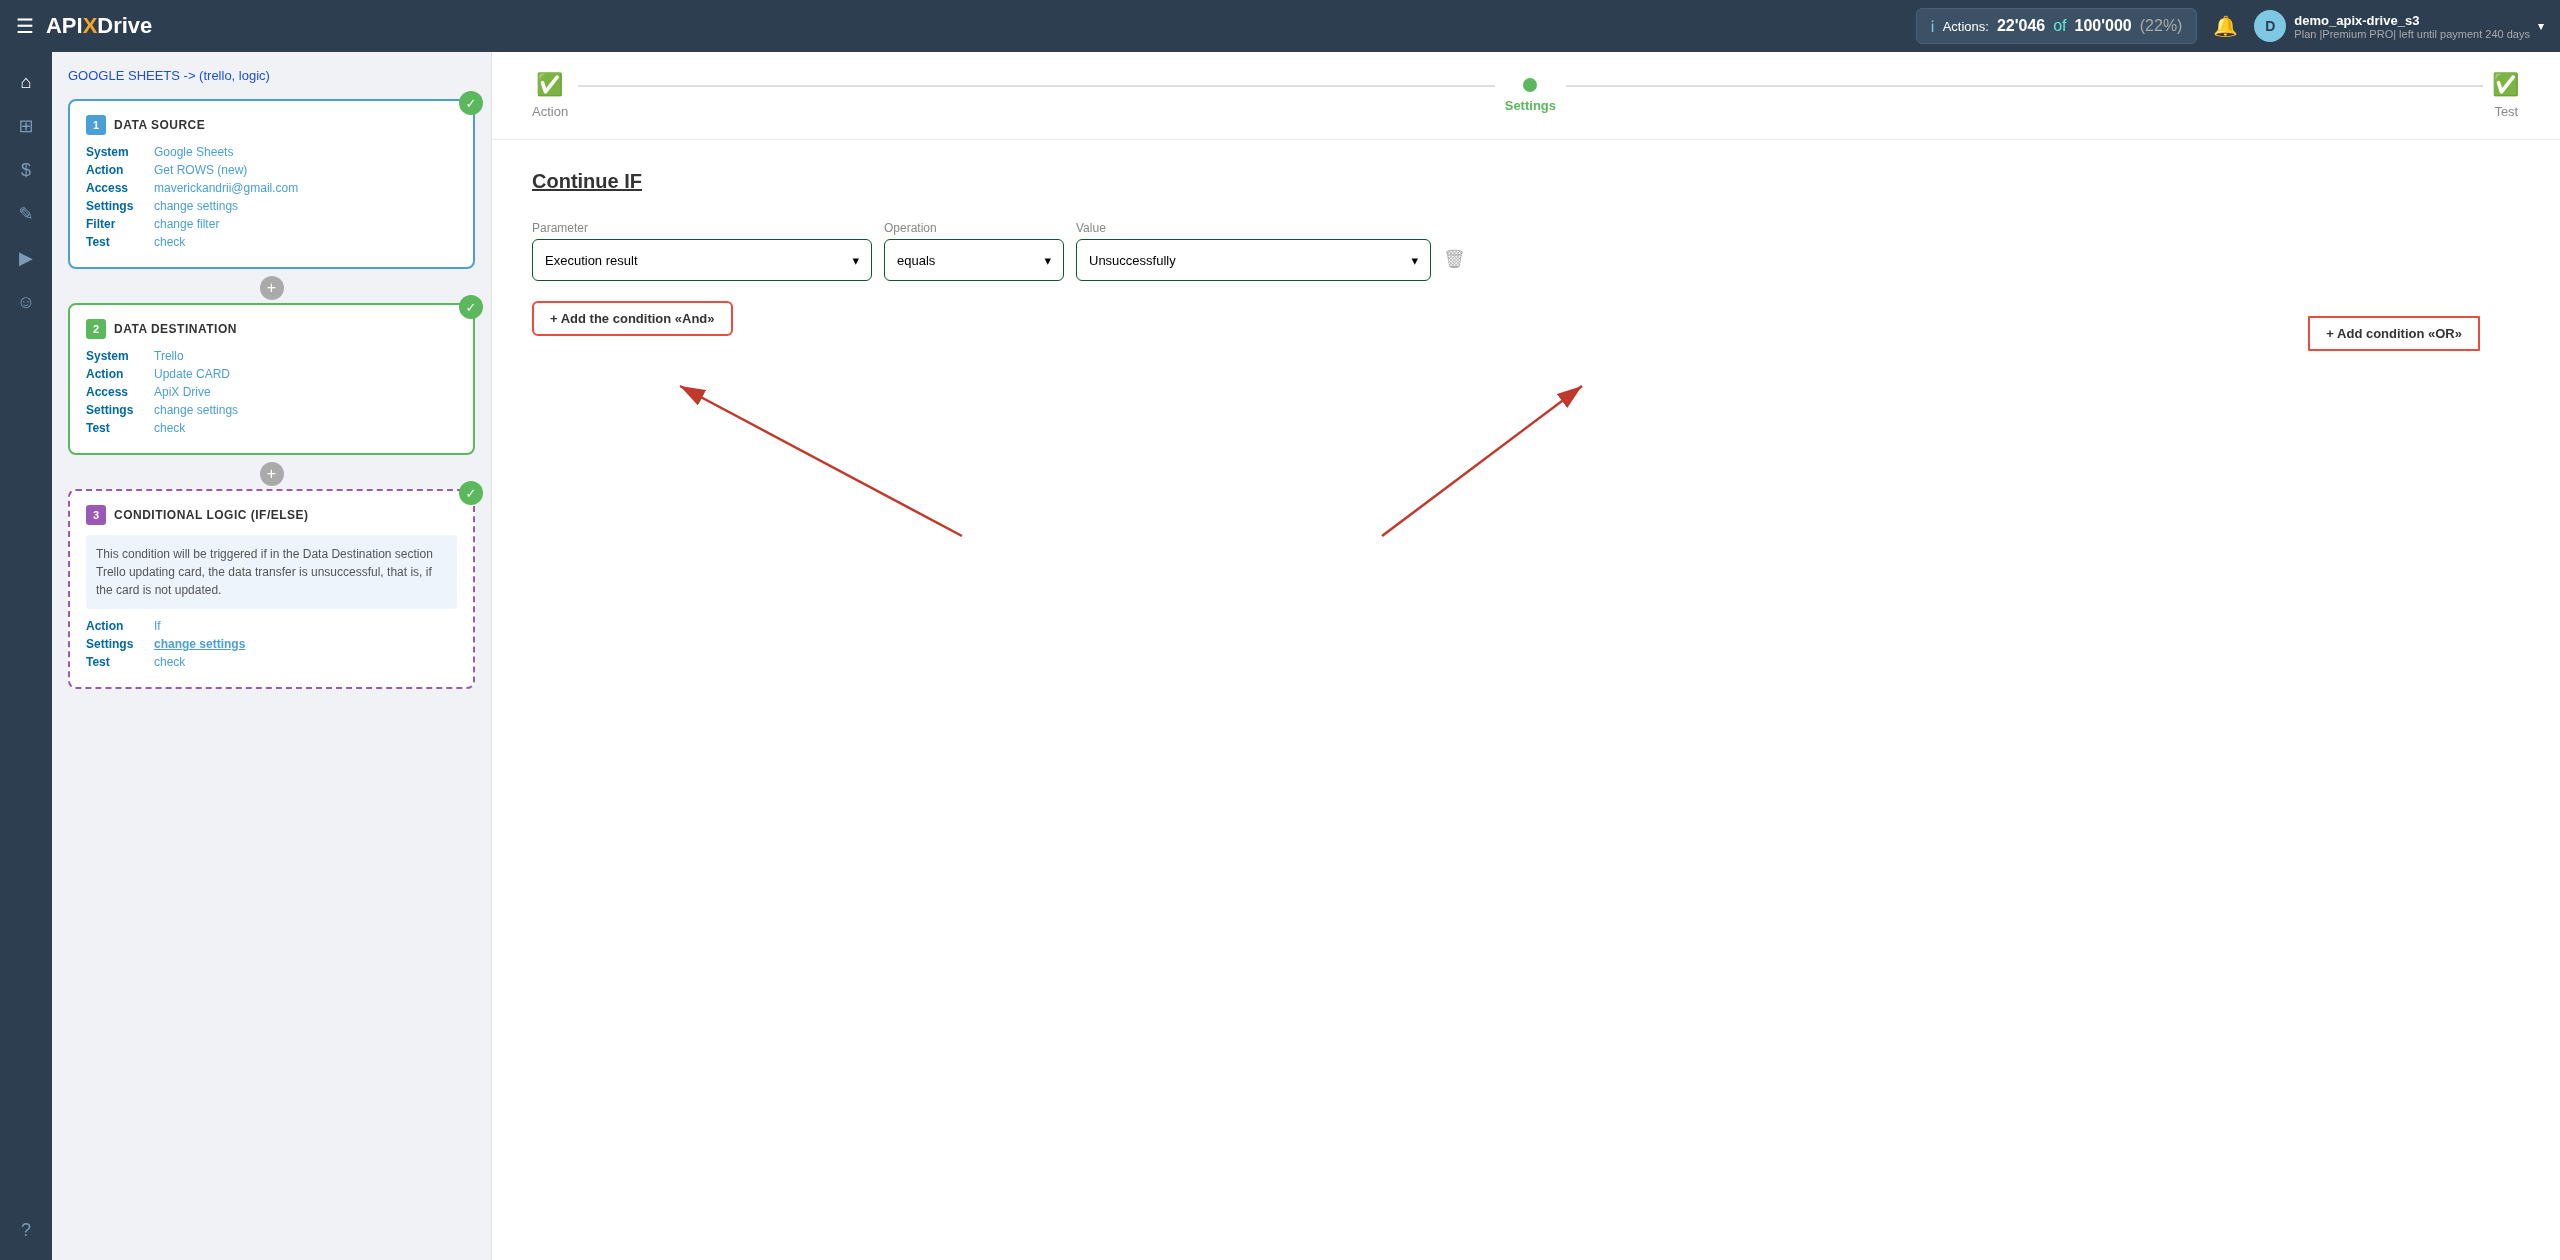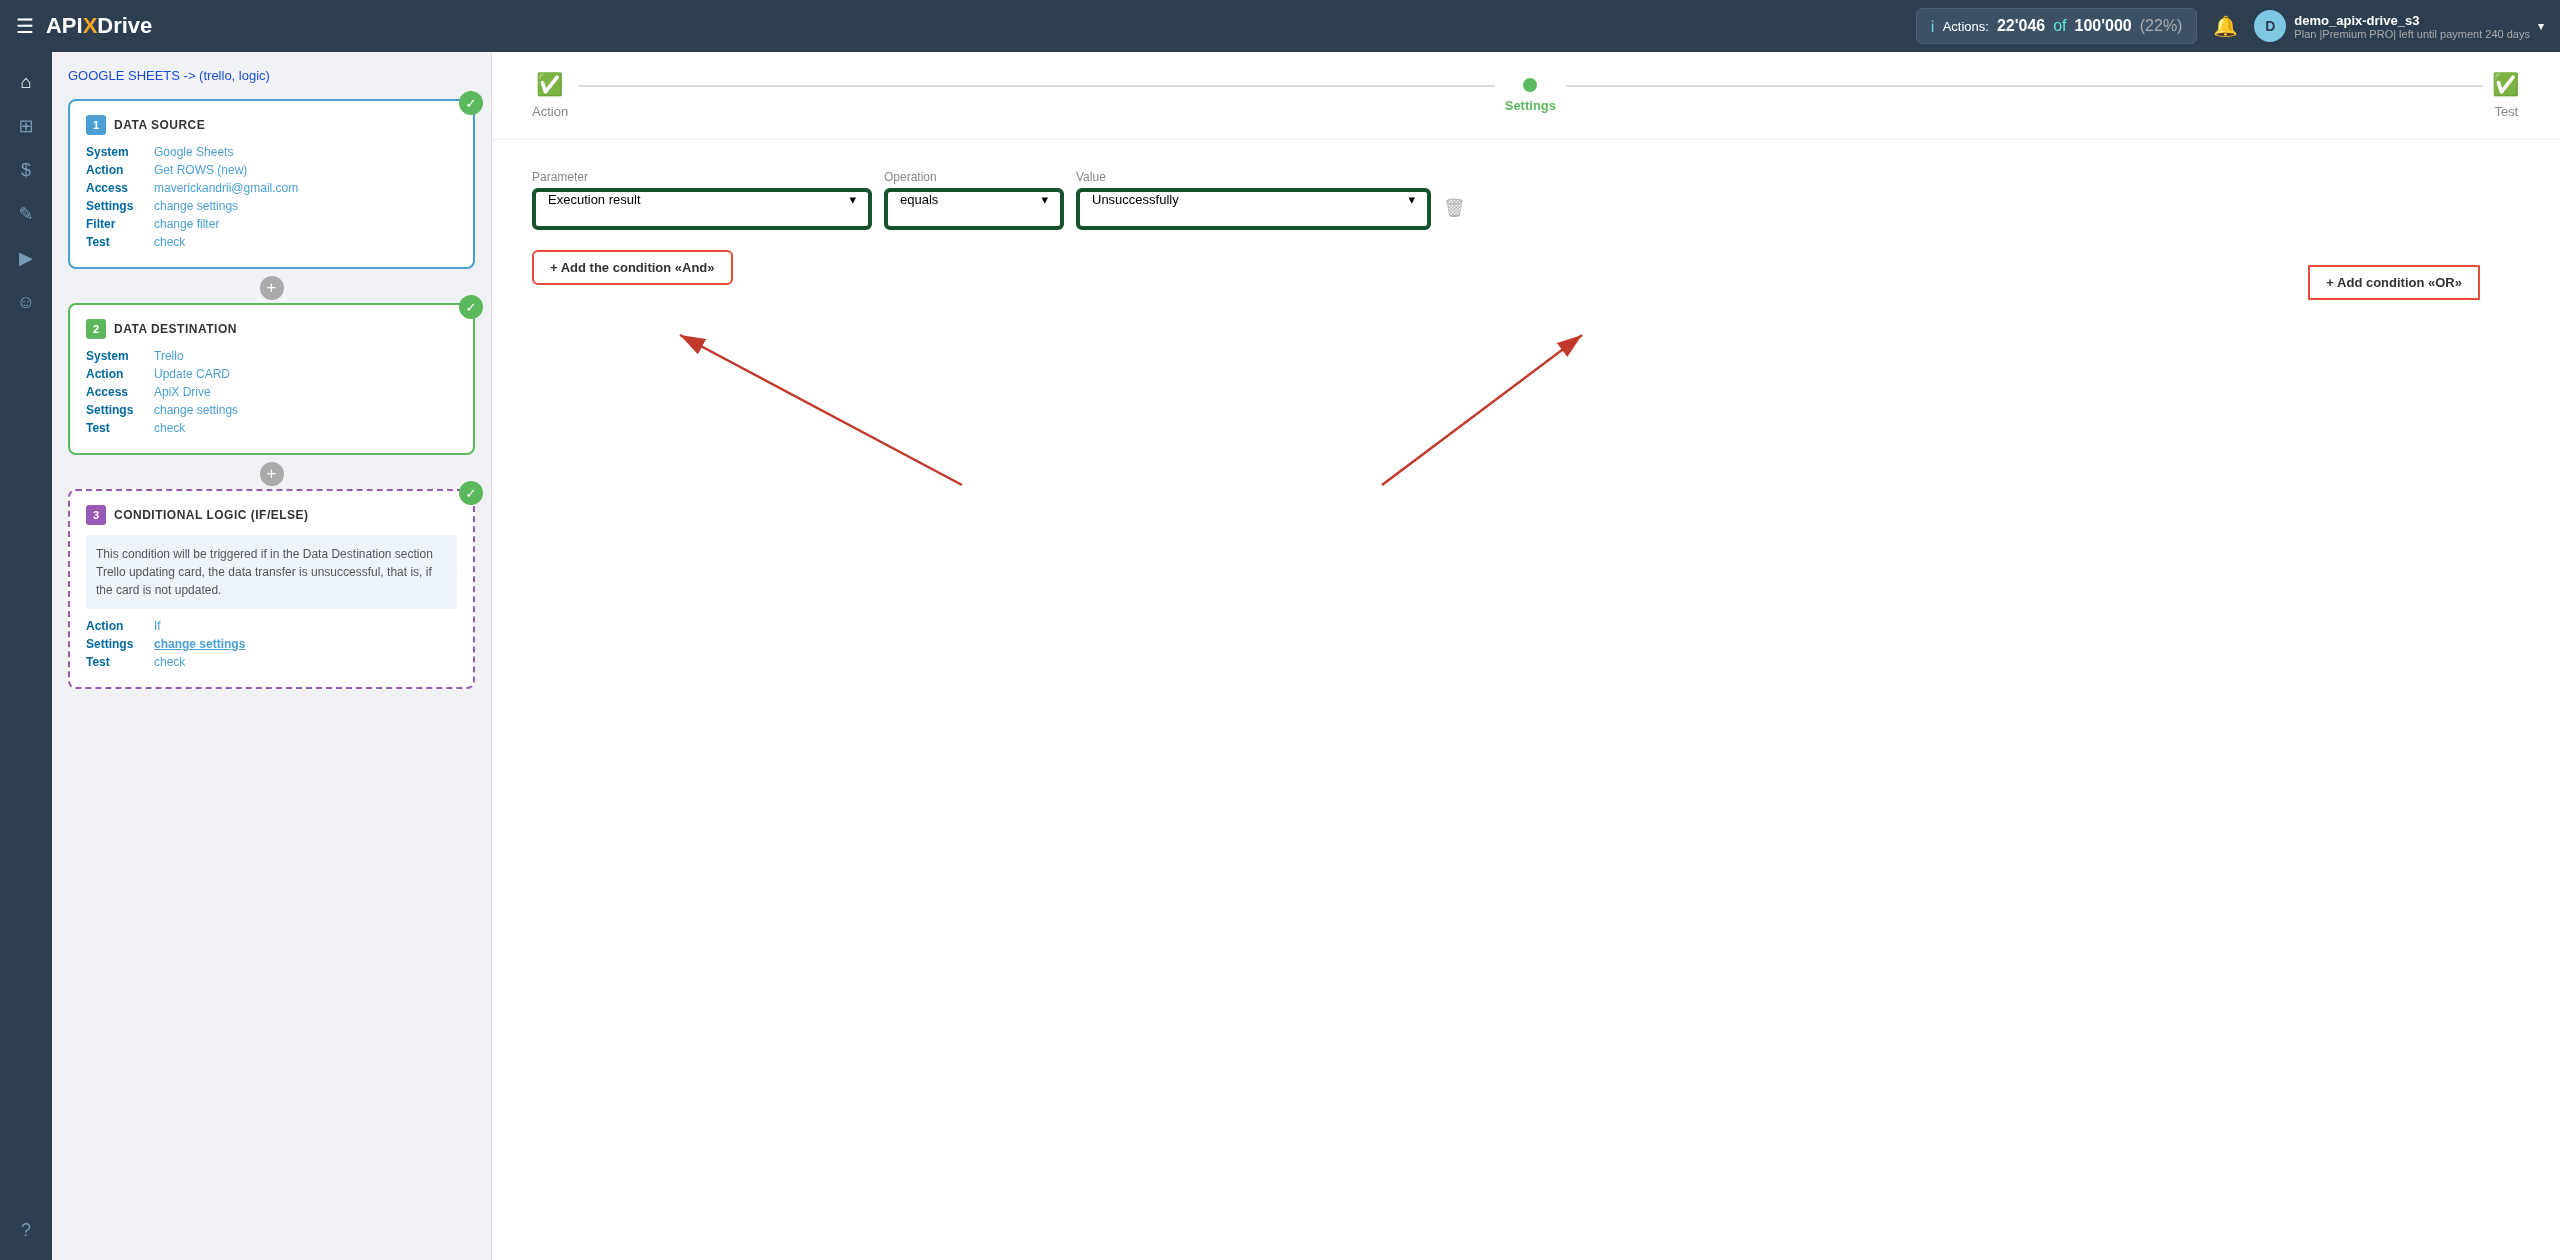--- a/index.html
+++ b/index.html
@@ -192,27 +192,27 @@
 
     .condition-row {
       display: flex; align-items: center; gap: 12px; margin-bottom: 20px; flex-wrap: wrap;
     }
 
     .field-group { display: flex; flex-direction: column; gap: 4px; }
     .field-label { font-size: 12px; color: #888; }
 
     .select-field {
       height: 42px;
-      border: 4px solid #14532d;
+      border: 1px solid #14532d;
       border-radius: 6px;
       padding: 0 12px;
       font-size: 13px;
       background: white;
       cursor: pointer;
-      display: flex; justify-content: space-between;
+      display: flex; align-items: center; justify-content: space-between;
       gap: 8px;
       min-width: 120px;
     }
     .select-field-param { width: 340px; }
     .select-field-op { width: 180px; }
     .select-field-val { width: 355px; }
 
     .delete-btn {
       color: #aaa; font-size: 18px; cursor: pointer; margin-top: 16px;
     }
@@ -411,20 +411,21 @@
         <span class="step-label step-label-active">Settings</span>
       </div>
       <div class="step-line"></div>
       <div class="step-item">
         <span class="step-icon step-icon-check">✅</span>
         <span class="step-label">Test</span>
       </div>
     </div>
 
     <div class="settings-content">
+      <div class="settings-title">Continue IF</div>
 
       <div class="condition-row">
         <div class="field-group">
           <span class="field-label">Parameter</span>
           <div class="select-field select-field-param">
             <span>Execution result</span>
             <span>▾</span>
           </div>
         </div>
         <div class="field-group">

